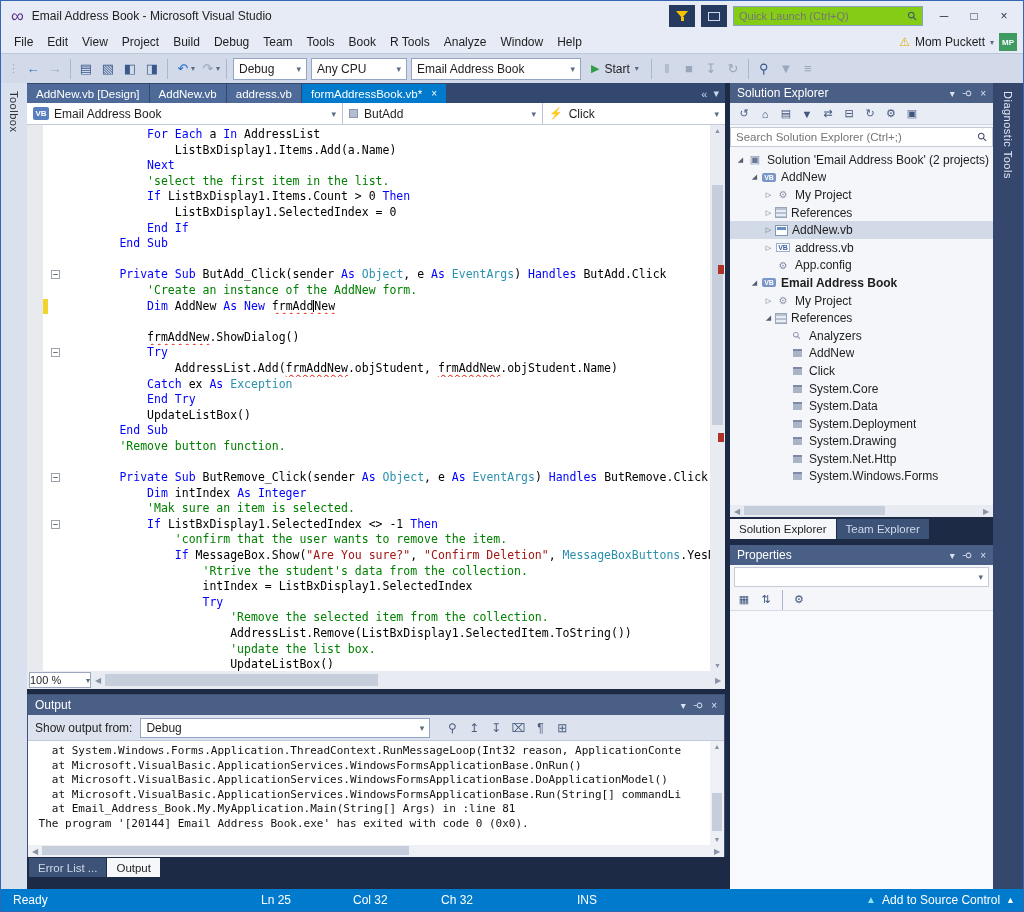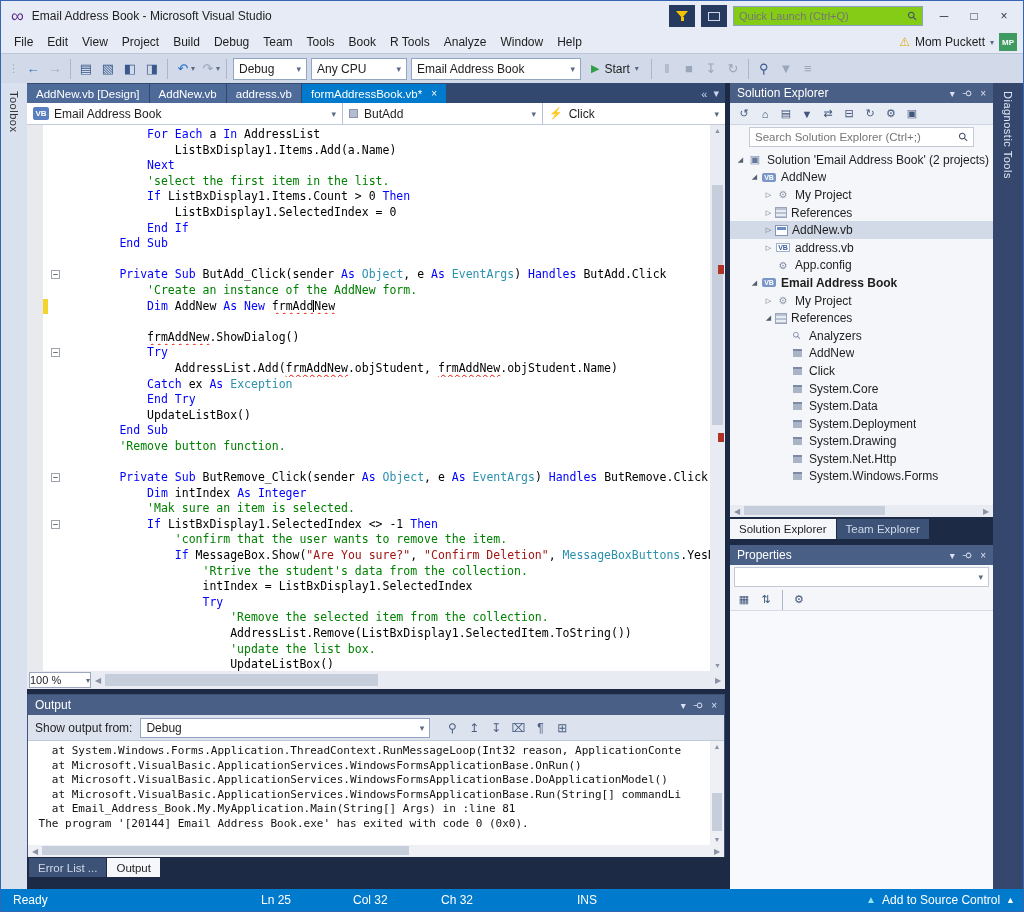--- a/index.html
+++ b/index.html
@@ -111,21 +111,21 @@
 
   
   .bottom-tabs{height:21px;display:flex;align-items:flex-start;padding:1px 0 0 2px;gap:1px;flex:none;}
   .btab{height:19px;padding:0 9px;font-size:11.5px;display:flex;align-items:center;background:#3d5277;color:#cfd9ea;cursor:pointer;white-space:nowrap;}
   .btab.active{background:#f5f7fb;color:#1e1e1e;}
 
   
   .right-col{width:263px;margin-left:5px;display:flex;flex-direction:column;background:#f4f6fa;flex:none;}
   .se-toolbar{height:22px;background:#e8edf5;display:flex;align-items:center;padding:0 4px;gap:1px;border-bottom:1px solid #cdd5e3;flex:none;}
   .se-toolbar .ico{width:20px;height:18px;font-size:11px;color:#41567c;}
-  .se-search{height:24px;display:flex;align-items:center;padding:2px 19px;flex:none;}
+  .se-search{height:24px;display:flex;align-items:center;padding:2px 0;flex:none;}
   .search-box{flex:1;height:20px;background:#fff;border:1px solid #c3cbd9;display:flex;align-items:center;padding:0 5px;}
   .search-box input{border:none;outline:none;flex:1;font:11.5px "Liberation Sans",sans-serif;color:#777;background:transparent;min-width:0;}
   .se-tree{height:356px;overflow:hidden;padding-top:2px;flex:none;}
   .trow{height:17.6px;display:flex;align-items:center;white-space:nowrap;overflow:hidden;cursor:pointer;}
   .trow.sel{background:#d2dae8;}
   .texp{width:13px;flex:none;font-size:7px;color:#555e6d;text-align:center;}
   .ticon{width:16px;height:13px;flex:none;margin-right:4px;position:relative;display:flex;align-items:center;justify-content:center;}
   .tlabel{overflow:hidden;}
   .boldrow .tlabel{font-weight:700;}
   .i-solution::before{content:"▣";color:#66799c;font-size:11px;}

